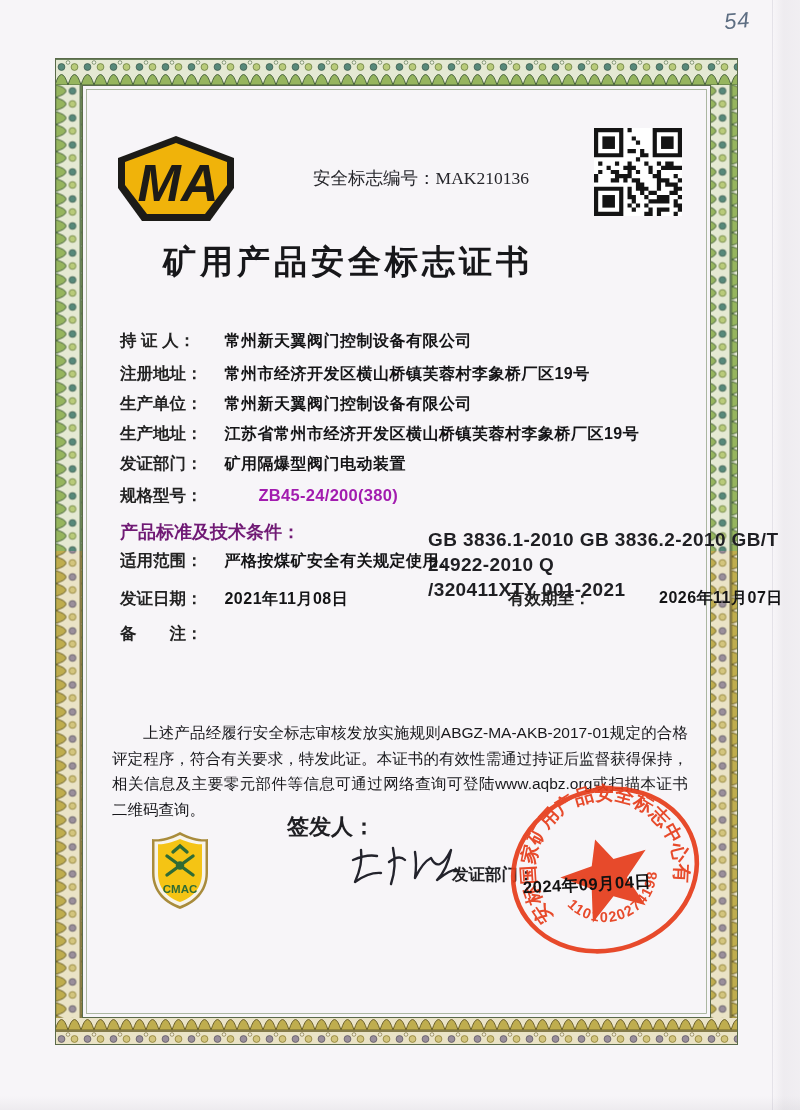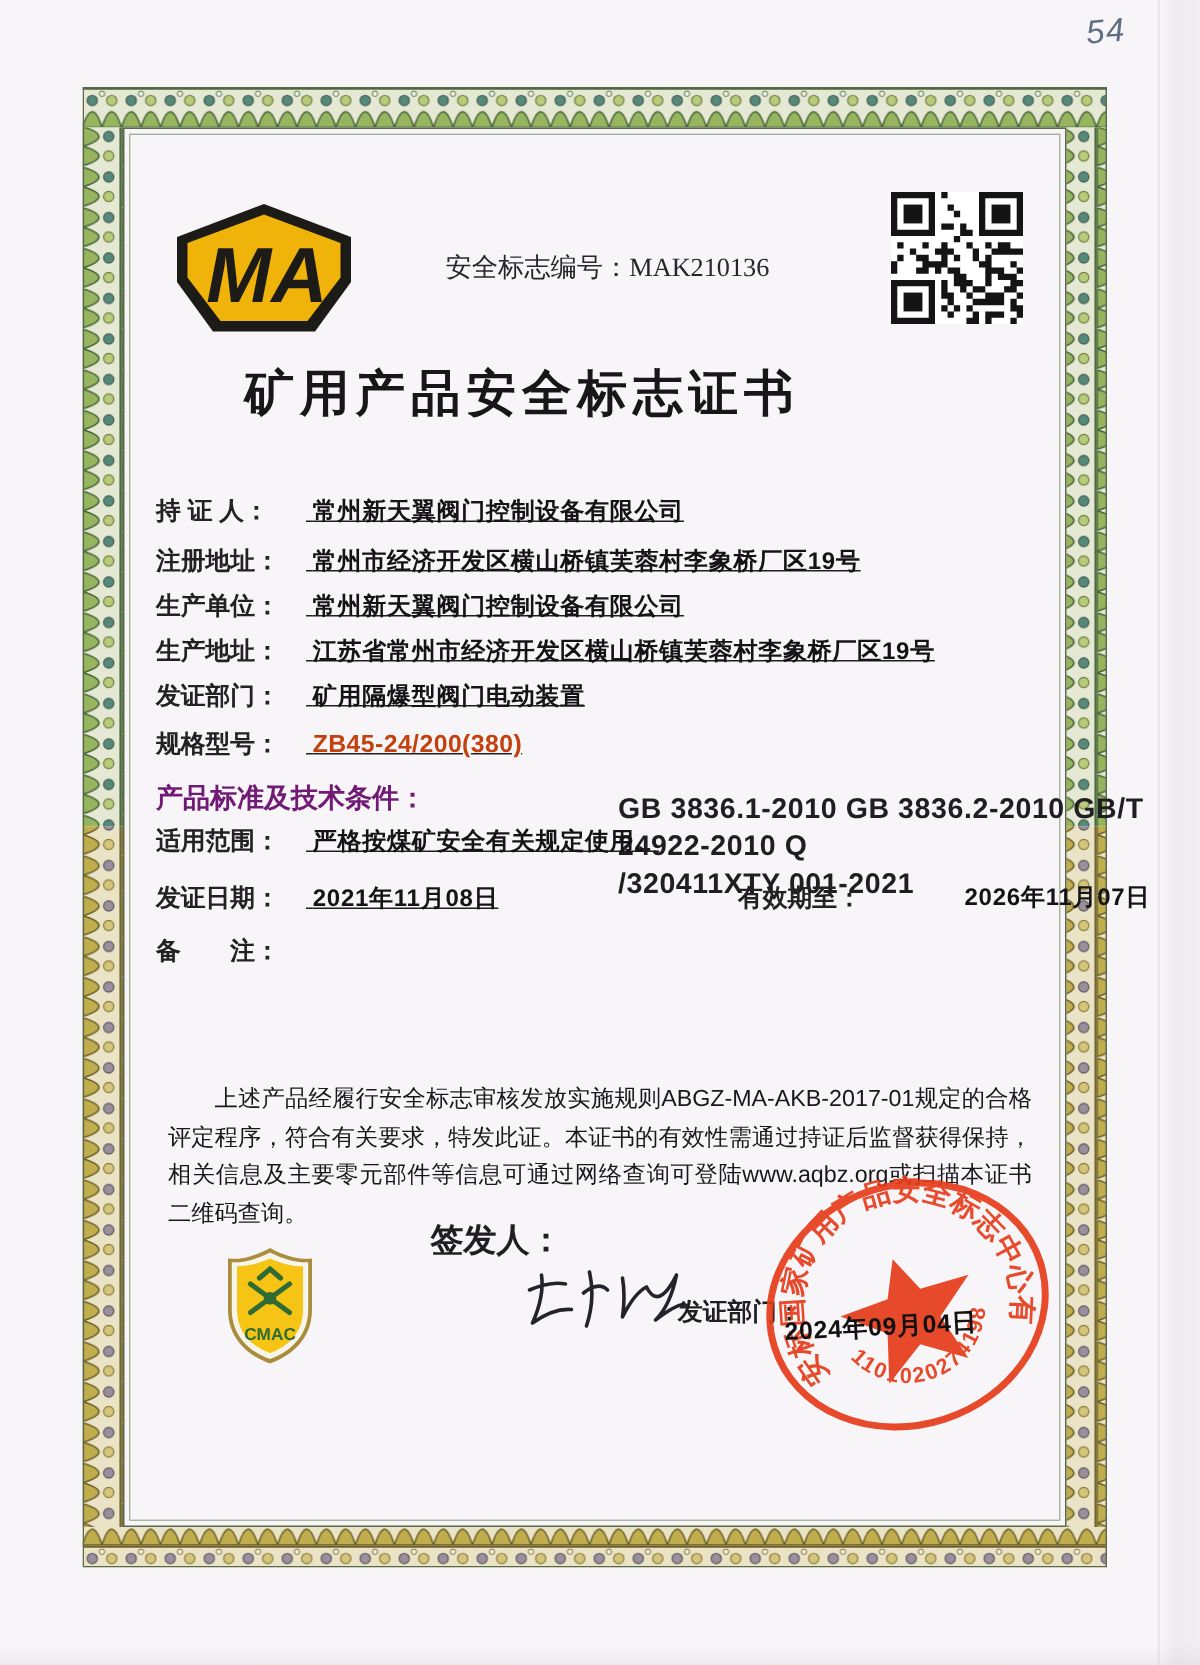--- a/index.html
+++ b/index.html
@@ -13,30 +13,30 @@
   }
   .page-edge-right{position:absolute;top:0;right:0;width:28px;height:1110px;
     background:linear-gradient(to right,rgba(0,0,0,0) 0,rgba(120,115,130,0.07) 40%,rgba(120,115,130,0.05) 100%);
     border-left:1px solid #e4e2e8;}
   .page-edge-bottom{position:absolute;left:0;bottom:0;width:800px;height:14px;
     background:linear-gradient(to bottom,rgba(0,0,0,0),rgba(120,115,130,0.08));}
   .page-number{position:absolute;left:724px;top:8px;font-size:22px;color:#5e6e83;
     transform:rotate(-5deg);font-style:italic;letter-spacing:1px;}
   .frame{position:absolute;left:55px;top:58px;}
   .ma-logo{position:absolute;left:116px;top:132px;}
-  .cert-no-line{position:absolute;left:240px;top:166px;width:330px;text-align:center;
+  .cert-no-line{position:absolute;left:256px;top:166px;width:330px;text-align:center;
     font-family:"Liberation Serif","DejaVu Serif",serif;font-size:17.5px;color:#26262b;}
   .qr{position:absolute;left:594px;top:128px;}
   .doc-title{position:absolute;left:0;top:240px;width:696px;text-align:center;
     font-size:33px;font-weight:bold;letter-spacing:4px;color:#17171a;}
-  .row{position:absolute;left:104px;white-space:nowrap;text-decoration:underline;}
+  .row{position:absolute;left:120px;white-space:nowrap;}
   .flabel{display:inline-block;width:100px;font-size:16.5px;font-weight:bold;color:#222;}
   .flabel-wide{display:inline-block;font-size:18px;font-weight:bold;color:#701a75;}
   .fvalue{font-size:16px;font-weight:bold;color:#141416;letter-spacing:0.5px;}
-  .fvalue-alnum{font-size:16.5px;font-weight:bold;color:#c2410c;letter-spacing:0.3px;}
+  .fvalue-alnum{font-size:16.5px;font-weight:bold;color:#a21caf;letter-spacing:0.3px;margin-left:34px;}
   .std-lines{position:absolute;left:308px;top:-14px;width:380px;white-space:normal;
     font-size:19px;font-weight:bold;line-height:25px;letter-spacing:0.4px;margin-top:21px;}
   .mid-label{position:absolute;left:388px;top:0;}
   .mid-value{position:absolute;left:496px;top:0;margin-left:43px;}
   .statement{position:absolute;left:112px;top:720px;width:576px;font-size:15.5px;
     font-weight:normal;line-height:25.5px;text-align:justify;text-indent:2em;color:#18181c;}
   .cmac{position:absolute;left:147px;top:831px;}
   .signer-label{position:absolute;left:287px;top:812px;font-size:22px;font-weight:bold;}
   .signature{position:absolute;left:345px;top:838px;}
   .dept-label{position:absolute;left:452px;top:864px;font-size:16.5px;font-weight:bold;}

